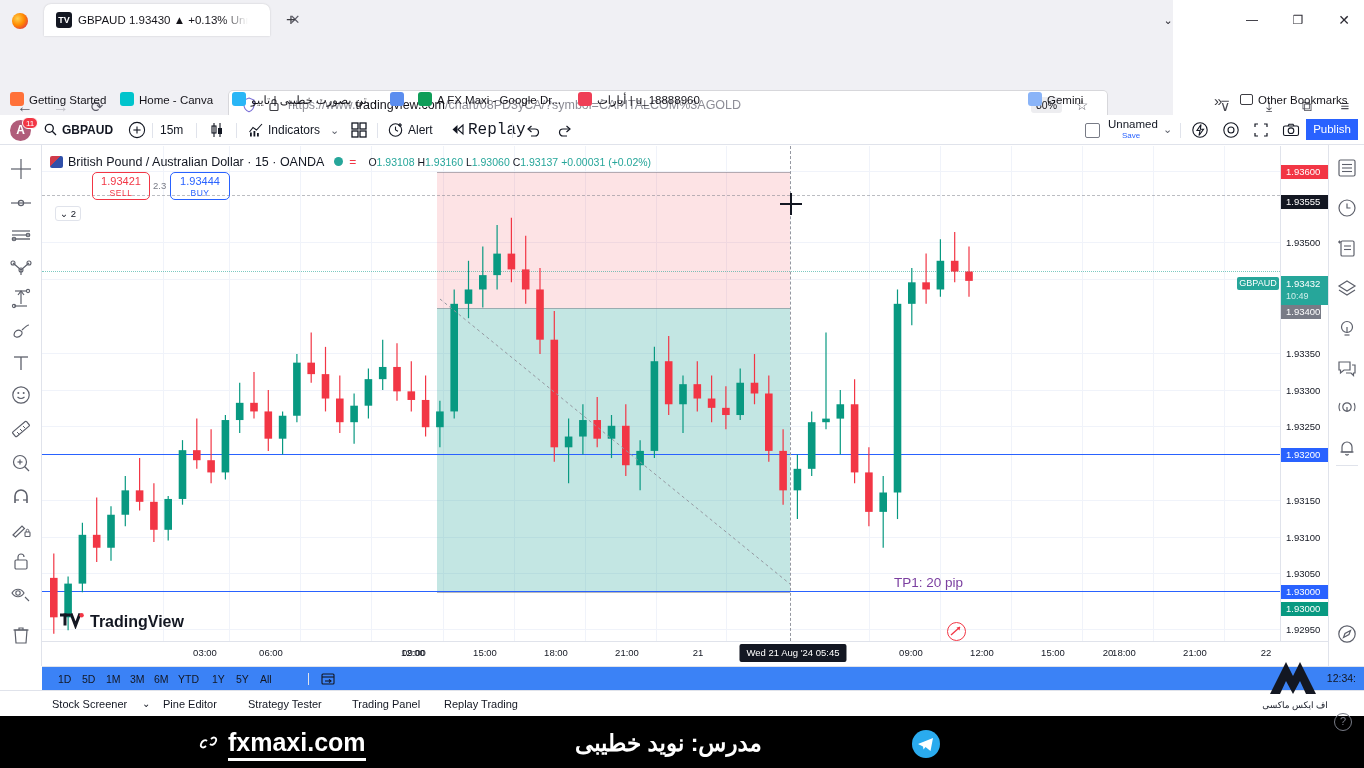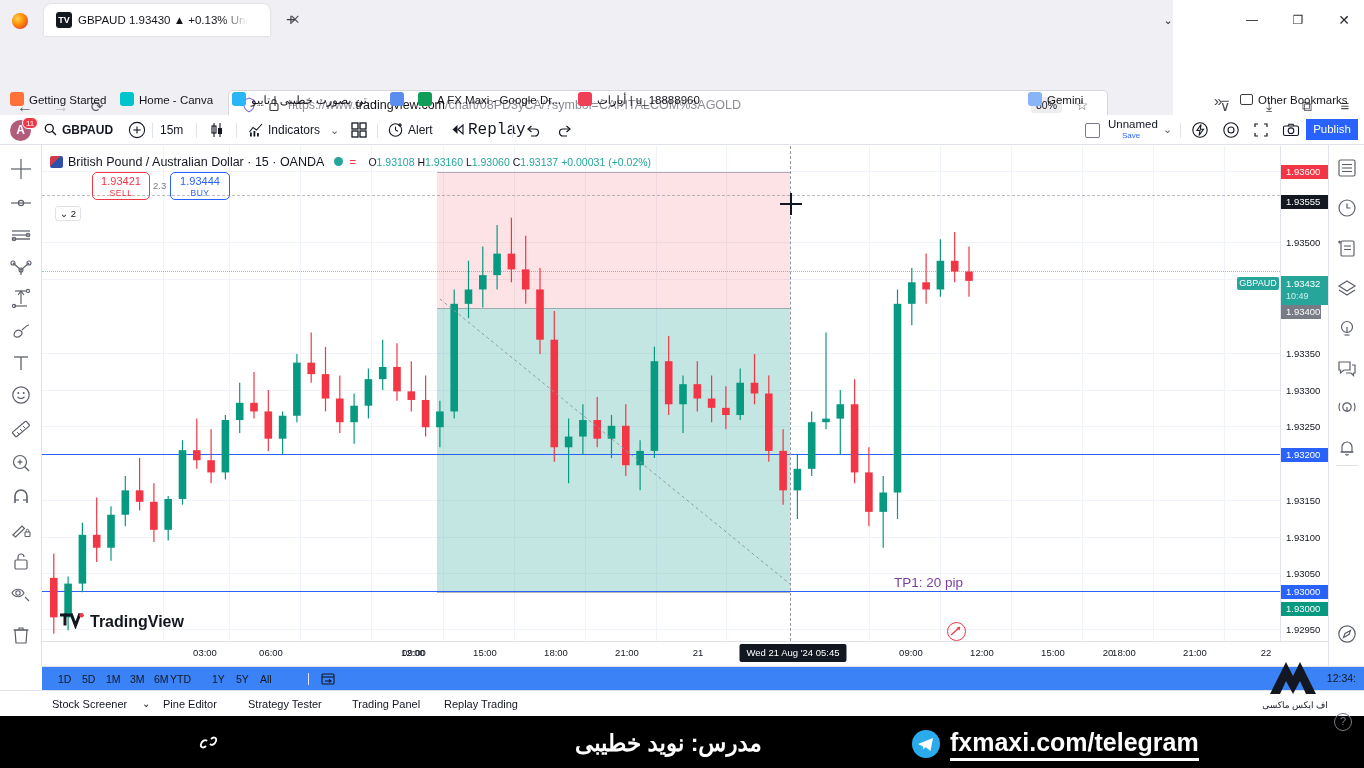--- a/index.html
+++ b/index.html
@@ -714,21 +714,21 @@
   <div id="time-tooltip" style="left:751px;">Wed 21 Aug '24   05:45</div>
 </div>
 
 <div id="tv-range-bar">
   <div id="range-buttons">
       <div class="range-btn" style="left: 16px;">1D</div>
       <div class="range-btn" style="left: 40px;">5D</div>
       <div class="range-btn" style="left: 64px;">1M</div>
       <div class="range-btn" style="left: 88px;">3M</div>
       <div class="range-btn" style="left: 112px;">6M</div>
-      <div class="range-btn" style="left: 128px;">YTD</div>
+      <div class="range-btn" style="left: 136px;">YTD</div>
       <div class="range-btn" style="left: 170px;">1Y</div>
       <div class="range-btn" style="left: 194px;">5Y</div>
       <div class="range-btn" style="left: 218px;">All</div>
     </div>
   <div id="range-sep"></div>
   <svg id="range-calendar" viewBox="0 0 16 16">
     <rect x="2" y="3" width="12" height="10" rx="1" fill="none" stroke="#131722" stroke-width="1.1"></rect>
     <line x1="2" y1="6" x2="14" y2="6" stroke="#131722" stroke-width="1.1"></line>
     <line x1="5" y1="10" x2="11" y2="10" stroke="#131722" stroke-width="1.1"></line>
     <path d="M9 8.5 L11 10 L9 11.5" fill="none" stroke="#131722" stroke-width="1.1"></path>
@@ -793,26 +793,26 @@
     <circle cx="11" cy="11" r="8.2" fill="none" stroke="#5d606b" stroke-width="1.2"></circle>
     <path d="M14.5 7.5 L9 10.5 L7.5 14.5 L13 11.5 Z" fill="none" stroke="#5d606b" stroke-width="1.2"></path>
   </svg>
 </div>
 
 <div id="fxmaxi-banner">
   <svg id="banner-link-icon" viewBox="0 0 26 26">
     <path d="M10 16 C7 19 4 17 5 14 C6 11 9 9 11 11" fill="none" stroke="#fff" stroke-width="1.8"></path>
     <path d="M15 9 C18 6 21 8 20 11 C19 14 16 16 14 14" fill="none" stroke="#fff" stroke-width="1.8"></path>
   </svg>
+  <div id="banner-site">fxmaxi.com</div>
   <div id="banner-teacher">مدرس: نوید خطیبی</div>
   <div id="banner-tg-icon">
     <svg viewBox="0 0 28 28" width="28" height="28">
       <path d="M6 14 L21 8 L18.5 21 L13.5 17 L11.5 19.5 L11 16.5 Z" fill="#fff"></path>
     </svg>
   </div>
-  <div id="banner-telegram">fxmaxi.com/telegram</div>
 </div>
 
 <svg id="banner-logo" viewBox="0 0 62 62">
   <path d="M8 46 L24 14 L31 28 L38 14 L54 46 L44 46 L38 33 L31 46 L24 33 L18 46 Z" fill="#131722"></path>
 </svg>
 <div id="banner-logo-text">اف ایکس ماکسی</div>
 <div id="help-button">?</div>
 
 </body></html>

